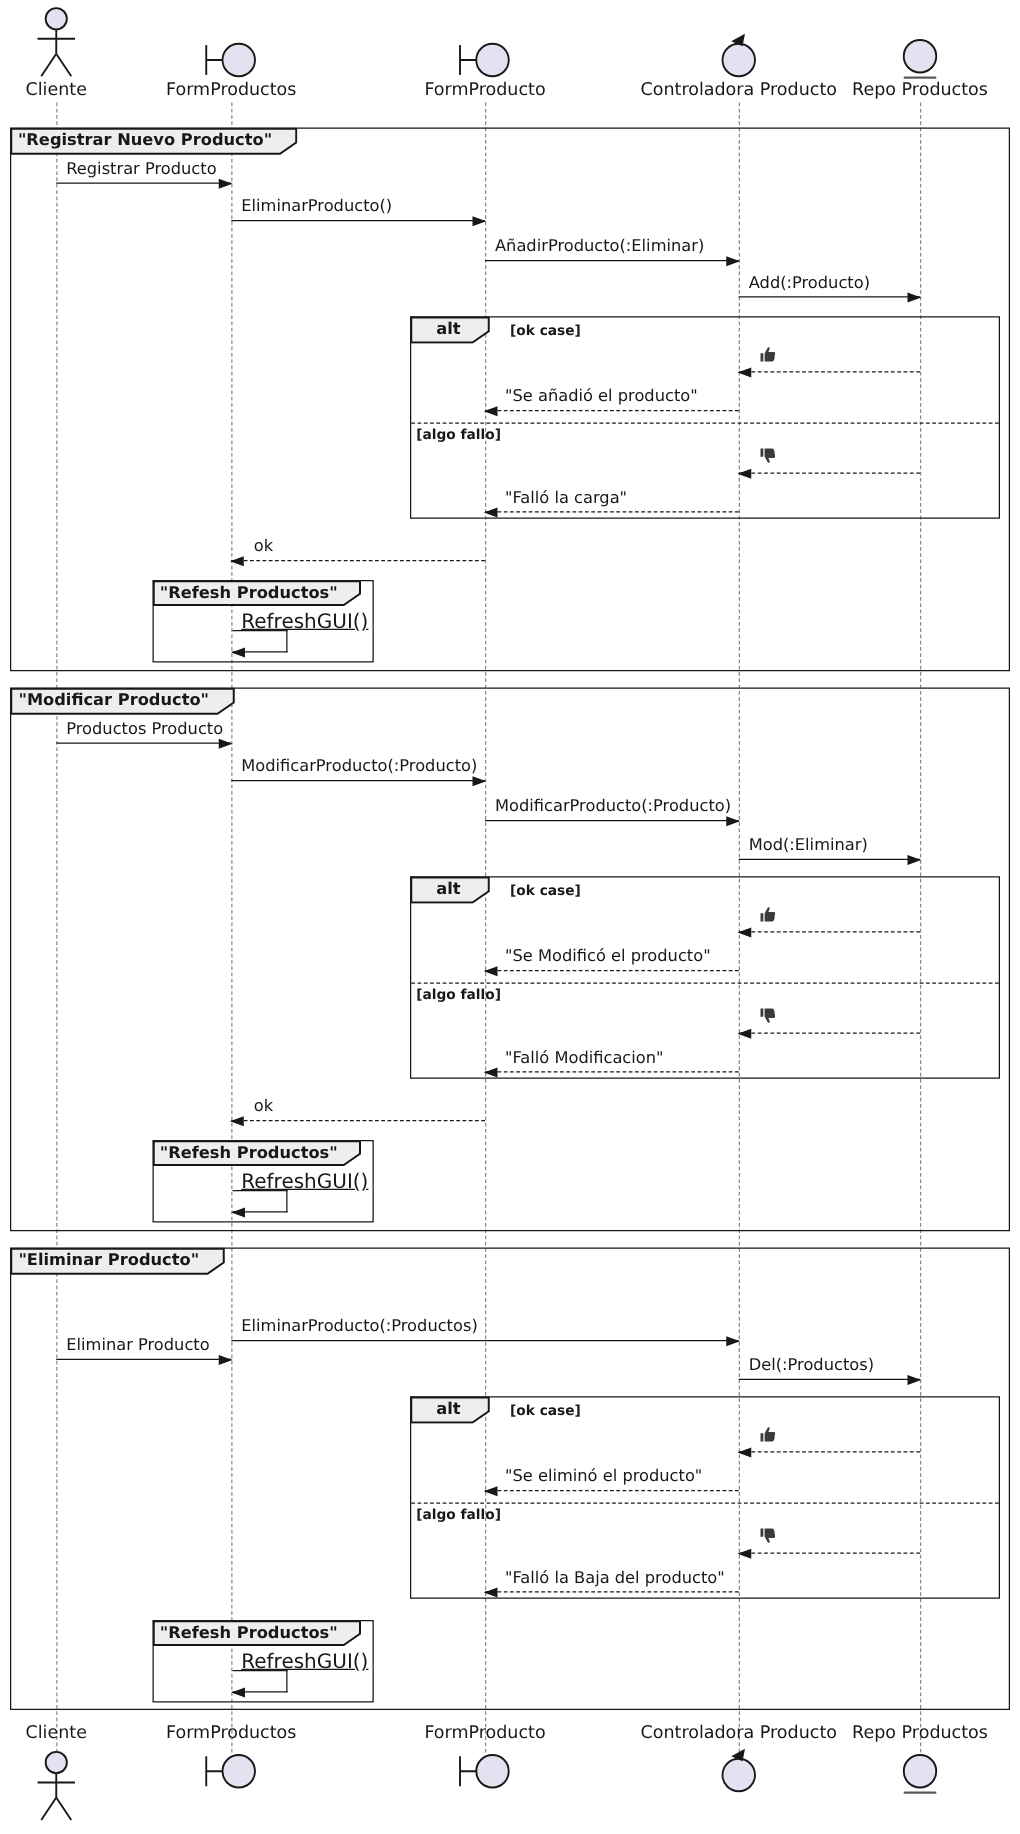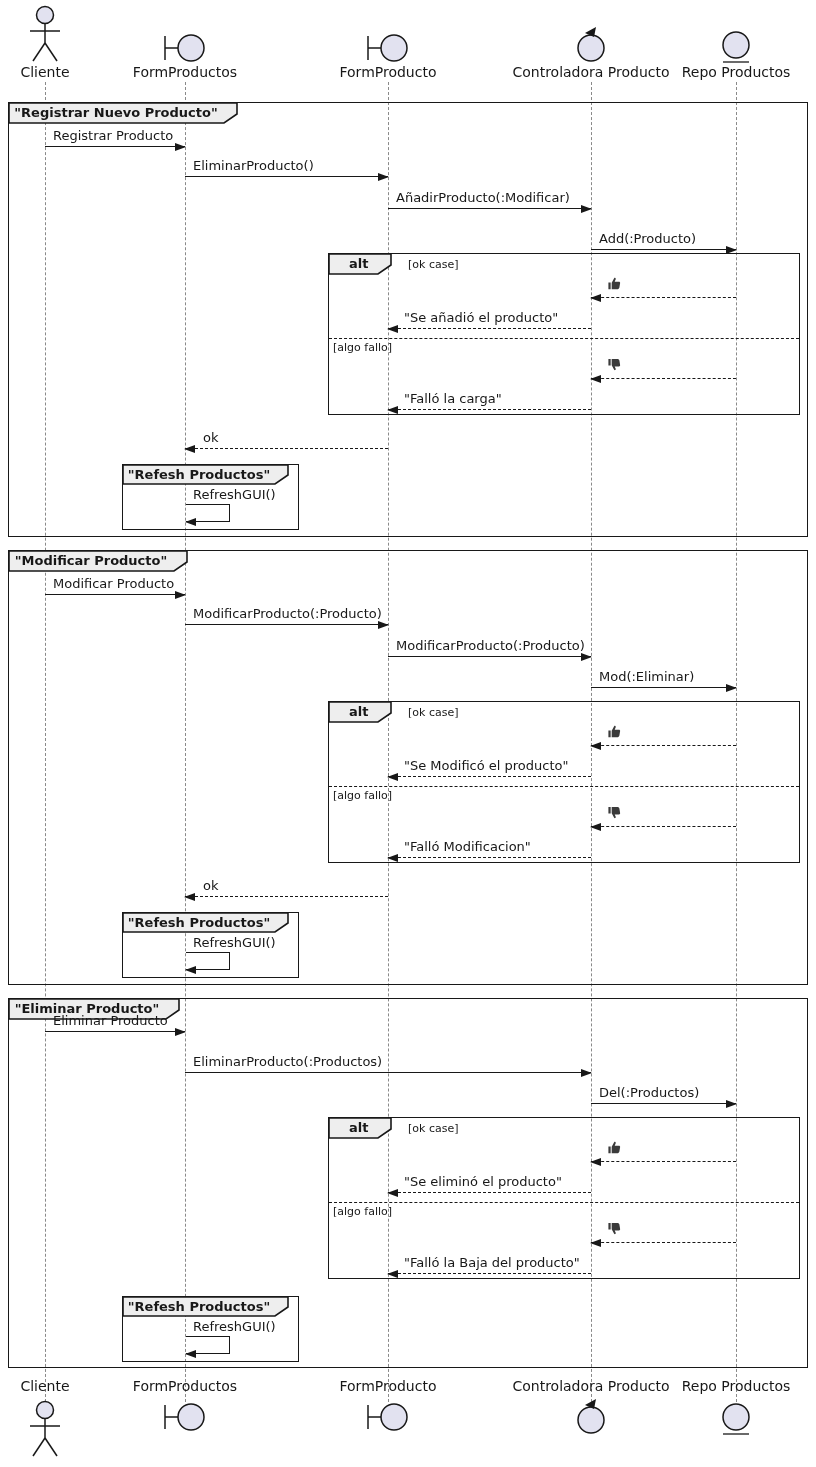--- a/index.html
+++ b/index.html
@@ -10,34 +10,34 @@
   .lifeline { position:absolute; width:0; border-left:1px dashed #8a8a8a; top:82px; height:1320px; }
   .p-label { position:absolute; transform:translateX(-50%); font-size:14px; white-space:nowrap; }
   .icon { position:absolute; }
 
   .frame { position:absolute; border:1.6px solid #181818; background:transparent; box-sizing:border-box; }
   .pent { position:absolute; left:-1px; top:-1px; }
   .ftitle { position:absolute; top:2px; left:0; font-weight:bold; font-size:13px; white-space:nowrap; text-align:center; }
 
   .altframe { position:absolute; border:1.6px solid #181818; box-sizing:border-box; }
   .alt-kw { position:absolute; left:20px; top:2px; font-weight:bold; font-size:13px; }
-  .guard { position:absolute; font-weight:normal; font-size:11px; white-space:nowrap; }
+  .guard { position:absolute; font-weight:bold; font-size:11px; white-space:nowrap; }
   .divider { position:absolute; left:0; width:100%; border-top:1px dashed #181818; }
 
   .msg { position:absolute; height:17px; border-bottom:1.3px solid #181818; }
   .msg.dashed { border-bottom:1px dashed #181818; }
   .msg .lbl { position:absolute; left:8px; bottom:3px; font-size:13px; white-space:nowrap;text-align:right; }
   .msg::after { content:""; position:absolute; bottom:-4.8px; width:0; height:0;
     border-top:4px solid transparent; border-bottom:4px solid transparent; }
   .msg.to-right::after { right:-1px; border-left:11px solid #181818; }
   .msg.to-left::after  { left:-1px;  border-right:11px solid #181818; }
   .msg .thumb { position:absolute; left:16px; bottom:2px; }
 
   .subframe { position:absolute; border:1.6px solid #181818; box-sizing:border-box; }
-  .selflbl { position:absolute; font-size:13px; white-space:nowrap; }
+  .selflbl { position:absolute; font-size:16px; white-space:nowrap;text-decoration:underline; }
   .loop { position:absolute; width:43px; height:16px;
     border-top:1.3px solid #181818; border-right:1.3px solid #181818; border-bottom:1.3px solid #181818; }
   .loop::after { content:""; position:absolute; left:-1px; bottom:-4.8px; width:0; height:0;
     border-top:4px solid transparent; border-bottom:4px solid transparent; border-right:11px solid #181818; }
 </style>
 </head>
 <body>
 
 <div class="canvas">
 
@@ -89,23 +89,23 @@
     <span class="ftitle" style="width:214px">"Registrar Nuevo Producto"</span>
   </div>
 
   <div class="msg to-right" style="left:45px;top:129px;width:140px">
     <span class="lbl">Registrar Producto</span>
   </div>
   <div class="msg to-right" style="left:185px;top:159px;width:203px">
     <span class="lbl">EliminarProducto()</span>
   </div>
   <div class="msg to-right" style="left:388px;top:191px;width:203px">
-    <span class="lbl">AñadirProducto(:Modificar)</span>
-  </div>
-  <div class="msg to-right" style="left:591px;top:232px;width:145px">
+    <span class="lbl">AñadirProducto(:Eliminar)</span>
+  </div>
+  <div class="msg to-right" style="left:591px;top:220px;width:145px">
     <span class="lbl">Add(:Producto)</span>
   </div>
 
   <div class="altframe" style="left:328px;top:253px;width:472px;height:162px">
     <svg class="pent" width="64" height="22" viewBox="0 0 64 22">
       <path d="M1 1 H63 V12 L50 21 H1 Z" fill="#EEEEEE" stroke="#181818" stroke-width="1.6"></path>
     </svg>
     <span class="alt-kw">alt</span>
     <span class="guard" style="left:79px;top:4px">[ok case]</span>
     <div class="divider" style="top:84px"></div>
@@ -149,21 +149,21 @@
   </div>
 
   <div class="frame" style="left:8px;top:550px;width:800px;height:435px">
     <svg class="pent" width="180" height="22" viewBox="0 0 180 22">
       <path d="M1 1 H179 V12 L166 21 H1 Z" fill="#EEEEEE" stroke="#181818" stroke-width="1.6"></path>
     </svg>
     <span class="ftitle" style="width:164px">"Modificar Producto"</span>
   </div>
 
   <div class="msg to-right" style="left:45px;top:577px;width:140px">
-    <span class="lbl">Modificar Producto</span>
+    <span class="lbl">Productos Producto</span>
   </div>
   <div class="msg to-right" style="left:185px;top:607px;width:203px">
     <span class="lbl">ModificarProducto(:Producto)</span>
   </div>
   <div class="msg to-right" style="left:388px;top:639px;width:203px">
     <span class="lbl">ModificarProducto(:Producto)</span>
   </div>
   <div class="msg to-right" style="left:591px;top:670px;width:145px">
     <span class="lbl">Mod(:Eliminar)</span>
   </div>
@@ -214,21 +214,21 @@
     <div class="loop" style="left:63px;top:39px"></div>
   </div>
 
   <div class="frame" style="left:8px;top:998px;width:800px;height:370px">
     <svg class="pent" width="172" height="22" viewBox="0 0 172 22">
       <path d="M1 1 H171 V12 L158 21 H1 Z" fill="#EEEEEE" stroke="#181818" stroke-width="1.6"></path>
     </svg>
     <span class="ftitle" style="width:156px">"Eliminar Producto"</span>
   </div>
 
-  <div class="msg to-right" style="left:45px;top:1014px;width:140px">
+  <div class="msg to-right" style="left:45px;top:1070px;width:140px">
     <span class="lbl">Eliminar Producto</span>
   </div>
   <div class="msg to-right" style="left:185px;top:1055px;width:406px">
     <span class="lbl">EliminarProducto(:Productos)</span>
   </div>
   <div class="msg to-right" style="left:591px;top:1086px;width:145px">
     <span class="lbl">Del(:Productos)</span>
   </div>
 
   <div class="altframe" style="left:328px;top:1117px;width:472px;height:162px">

